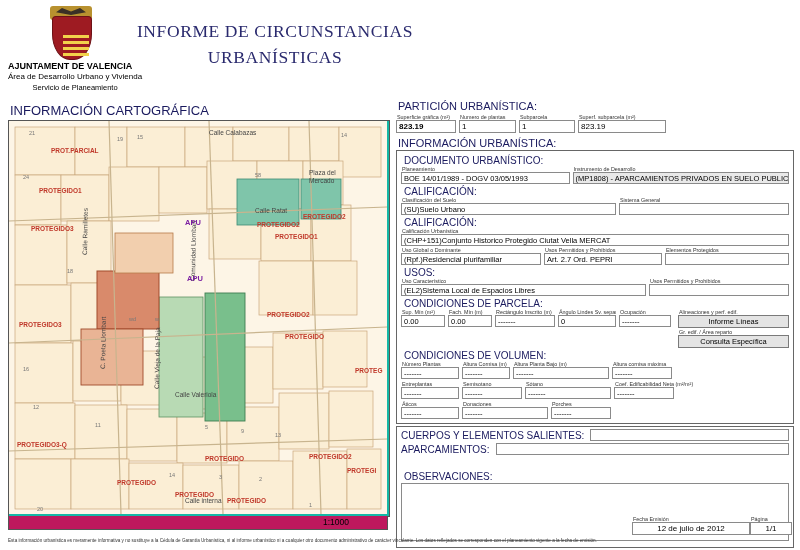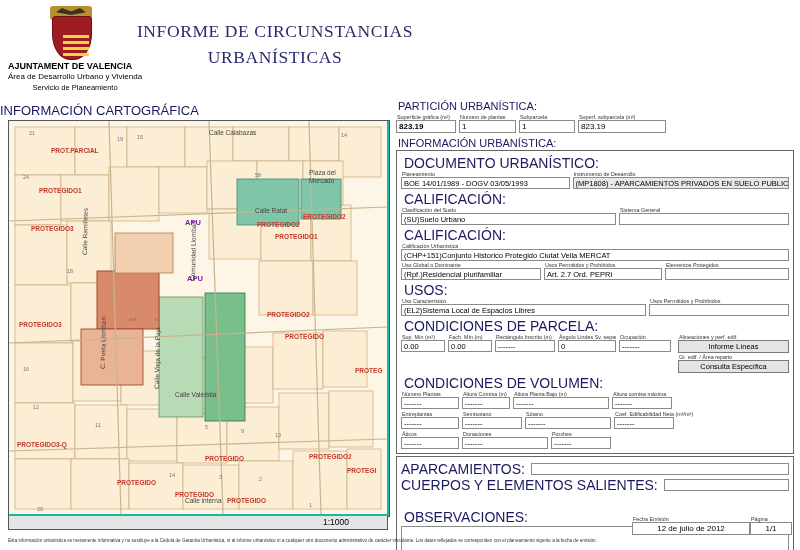--- a/index.html
+++ b/index.html
@@ -91,21 +91,21 @@
     font-size: 8.5px;
     line-height: 1.35;
   }
   .org .l1 { font-weight: bold; font-size: 9px; }
   .org .l2 { font-weight: normal; font-size: 8px; }
   .org .l3 { text-align: center; font-size: 7.5px; }
 
   
   .carto-title {
     position: absolute;
-    left: 0;
+    left: 10px;
     top: 103px;
     font-size: 13px;
     color: #1a1a5e;
   }
   .map-frame {
     position: absolute;
     left: 8px;
     top: 120px;
     width: 380px;
     height: 395px;
@@ -120,21 +120,21 @@
     top: 516px;
     width: 380px;
     height: 14px;
     border: 1px solid #555;
     border-top: none;
     font-size: 8.5px;
     text-align: right;
     box-sizing: border-box;
     padding-right: 38px;
     line-height: 13px;
-    background: #e5e5e5;
+    background: #be185d;
   }
 
   
   .right {
     position: absolute;
     left: 396px;
     top: 100px;
     width: 398px;
   }
   .sec-title {
@@ -175,21 +175,21 @@
     font-size: 11px;
     color: #1a1a5e;
     margin: 4px 0 1px 2px;
   }
   .big-panel {
     border: 1px solid #666;
     padding: 2px 4px 4px 4px;
     box-sizing: border-box;
   }
   .block-label {
-    font-size: 14px;
+    font-size: 10px;
     color: #1a1a5e;
     margin: 2px 0 0 3px;
   }
   .btn {
     border: 1px solid #7a7a7a;
     background: #e4e4e4;
     font-size: 7.5px;
     text-align: center;
     height: 13px;
     line-height: 12px;
@@ -588,26 +588,26 @@
           <div class="fld">-------</div>
         </div>
       <div class="col" style="width:60px">
           <div class="fld">-------</div>
         </div>
       <div class="col grow"></div>
     </div>
   </div>
 
   <div class="big-panel" style="margin-top:2px;padding-bottom:6px">
+    <div class="row" style="align-items:center">
+      <div class="block-label" style="margin:0">CUERPOS Y ELEMENTOS SALIENTES:</div>
+      <div class="fld grow" style="margin-left:3px"></div>
+    </div>
     <div class="row" style="align-items:center;margin-top:2px">
       <div class="block-label" style="margin:0">APARCAMIENTOS:</div>
-      <div class="fld grow" style="margin-left:3px"></div>
-    </div>
-    <div class="row" style="align-items:center">
-      <div class="block-label" style="margin:0">CUERPOS Y ELEMENTOS SALIENTES:</div>
       <div class="fld grow" style="margin-left:3px"></div>
     </div>
     <div class="block-label" style="margin-top:16px">OBSERVACIONES:</div>
     <div class="tall-box" style="height:58px;margin-top:1px"></div>
   </div>
 </div>
 
 <div class="fecha-wrap">
   <div class="row2">
     <div class="c1">

